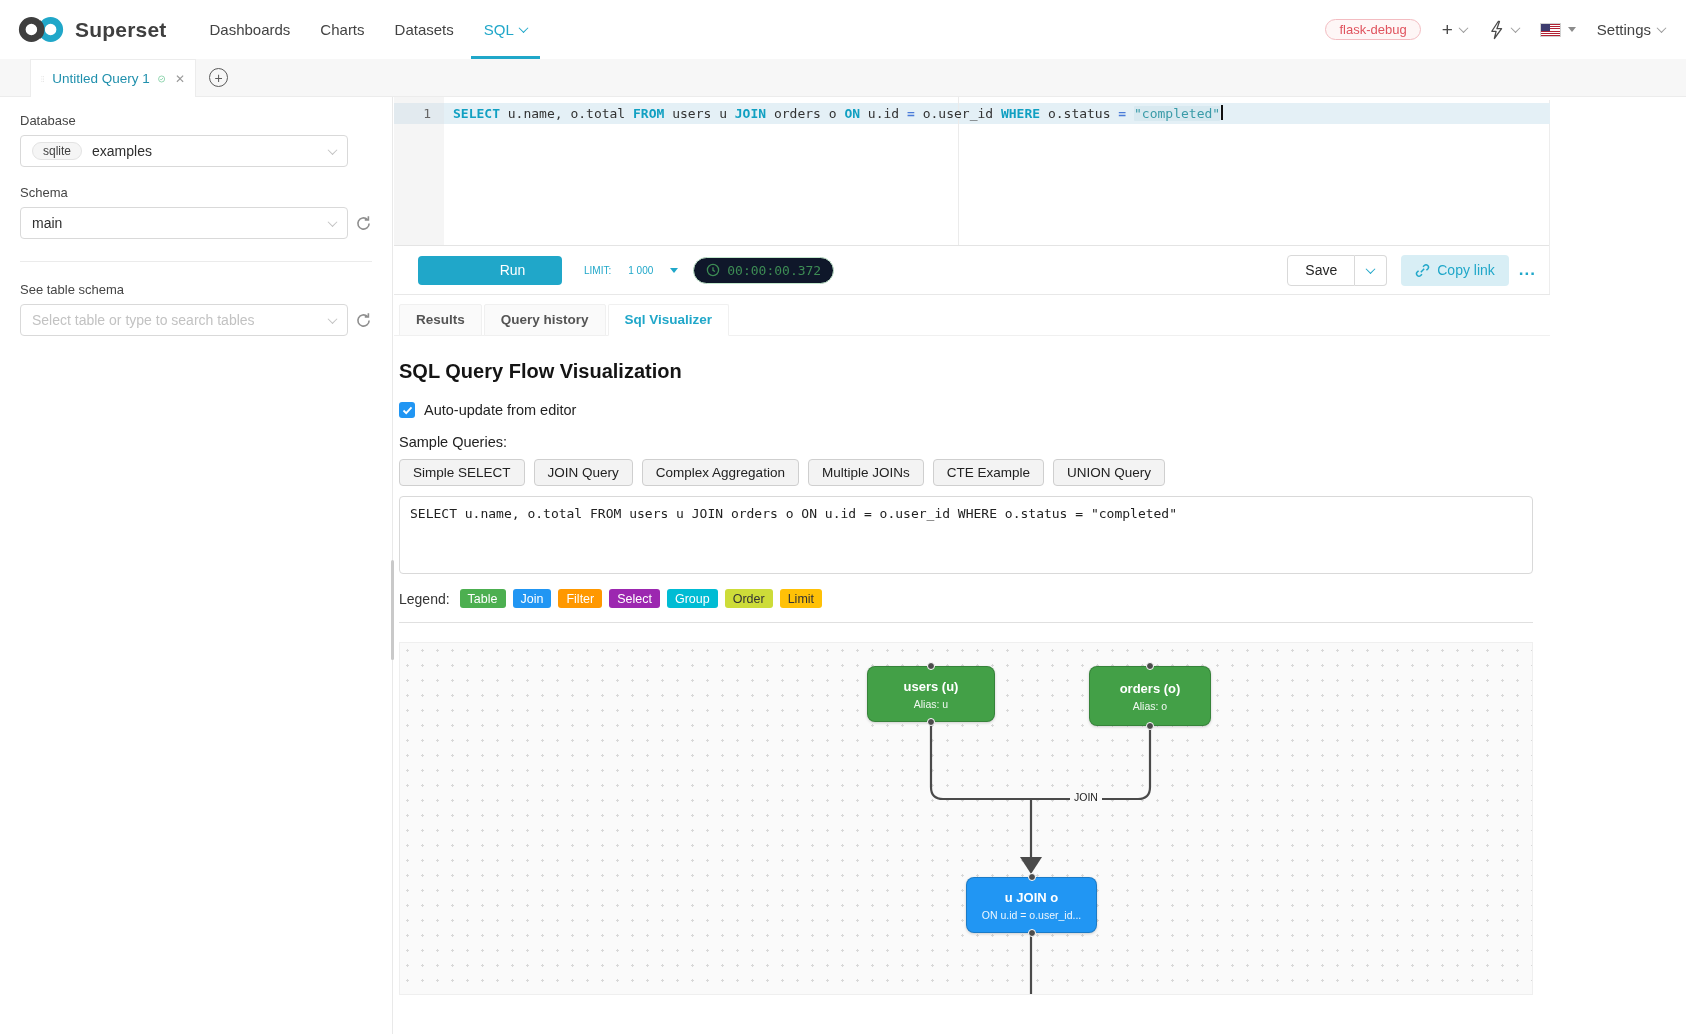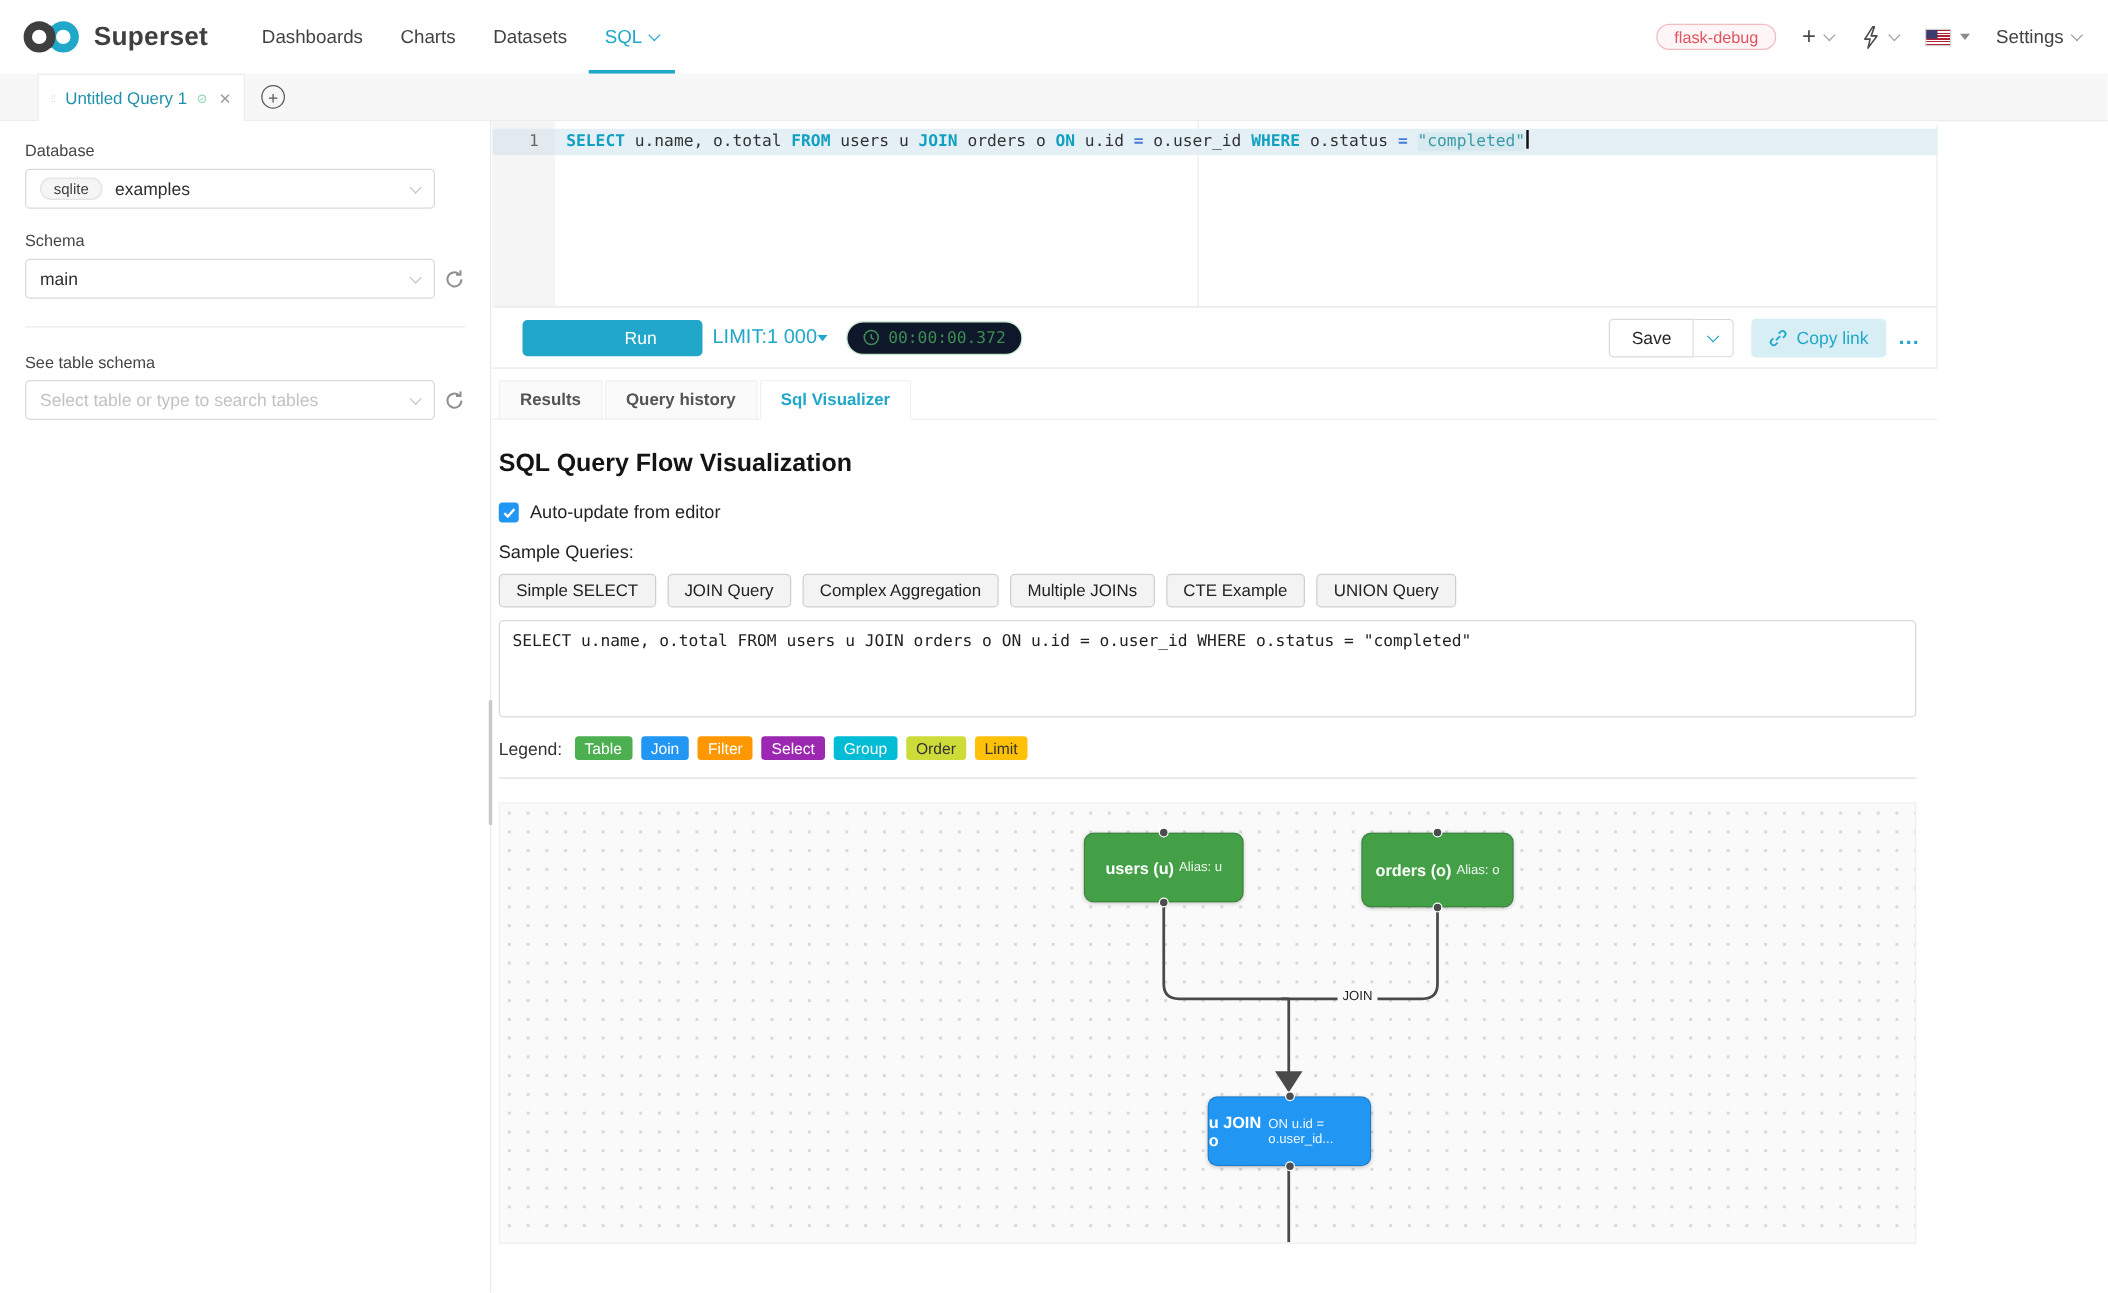--- a/index.html
+++ b/index.html
@@ -81,21 +81,21 @@
   .tok-pl { color:#333; }
   .tok-op { color:#4a7bd8; font-weight:bold; }
   .tok-str { color:#3a9ba8; background:#d8e9f0; border-radius:1px; }
   .cursor { display:inline-block; width:2px; height:15px; background:#111; vertical-align:-2px; margin-left:1px; }
 
   
   .toolbar { height:49px; border-top:1px solid #e4e4e4; display:flex; align-items:center;
     padding:0 6px 0 24px; }
   .run-btn { width:144px; height:29px; background:#20a7c9; color:#fff; font-size:14px;
     border:none; border-radius:4px; cursor:pointer;padding-left:45px; }
-  .limit { display:flex; align-items:center; gap:0; margin-left:8px; font-size:16px; color:#20a7c9; cursor:pointer; }
+  .limit { display:flex; align-items:center; gap:17px; margin-left:22px; font-size:10px; color:#20a7c9; cursor:pointer; }
   .timer { display:flex; align-items:center; gap:7px; margin-left:15px; height:27px;
     border:1px solid #c2e7cc; border-radius:14px; background:#0f172a; padding:0 12px;
     font-family:"DejaVu Sans Mono", monospace; font-size:13px; color:#3d8c54; }
   .toolbar-spacer { flex:1; }
   .save-split { display:flex; height:31px; }
   .save-main { background:#fff; border:1px solid #d9d9d9; border-radius:4px 0 0 4px;
     padding:0 17px; font-size:14px; color:#262626; cursor:pointer; }
   .save-arrow { width:32px; background:#fff; border:1px solid #d9d9d9; border-left:none;
     border-radius:0 4px 4px 0; display:flex; align-items:center; justify-content:center; cursor:pointer; }
   .copylink-btn { display:flex; align-items:center; gap:7px; height:31px; margin-left:14px;
@@ -130,21 +130,21 @@
   .legend-label { font-size:14px; color:#333; margin-right:3px; }
   .badge { font-size:12.5px; padding:2.5px 8px; border-radius:3px; }
   .viz-divider { border-top:1px solid #e0e0e0; margin-top:14px; }
 
   
   .canvas { position:relative; margin-top:19px; width:1134px; height:353px;
     background-color:#fafafa; border:1px solid #efefef;
     background-image:radial-gradient(circle,#d8d8d8 1.1px,transparent 1.3px);
     background-size:15px 15px; overflow:hidden; }
   .flow-node { position:absolute; border-radius:8px; border:1px solid rgba(0,0,0,.18);
-    box-shadow:0 1px 3px rgba(0,0,0,.18); color:#fff; display:flex; flex-direction:row;
+    box-shadow:0 1px 3px rgba(0,0,0,.18); color:#fff; display:flex; flex-direction:column;
     align-items:center; justify-content:center; gap:4px; cursor:grab; }
   .node-title { font-size:13px; font-weight:bold; }
   .node-sub { font-size:10.5px; opacity:.92; }
   .handle { position:absolute; left:50%; transform:translateX(-50%); width:8px; height:8px;
     background:#4c4c4c; border:1.5px solid #fff; border-radius:50%; }
   .handle.top { top:-5px; } .handle.bottom { bottom:-5px; }
   .edge-svg { position:absolute; inset:0; }
   .edge-label { position:absolute; left:670px; top:148px; background:#fafafa; padding:0 4px;
     font-size:10.5px; color:#222; }
 </style>

